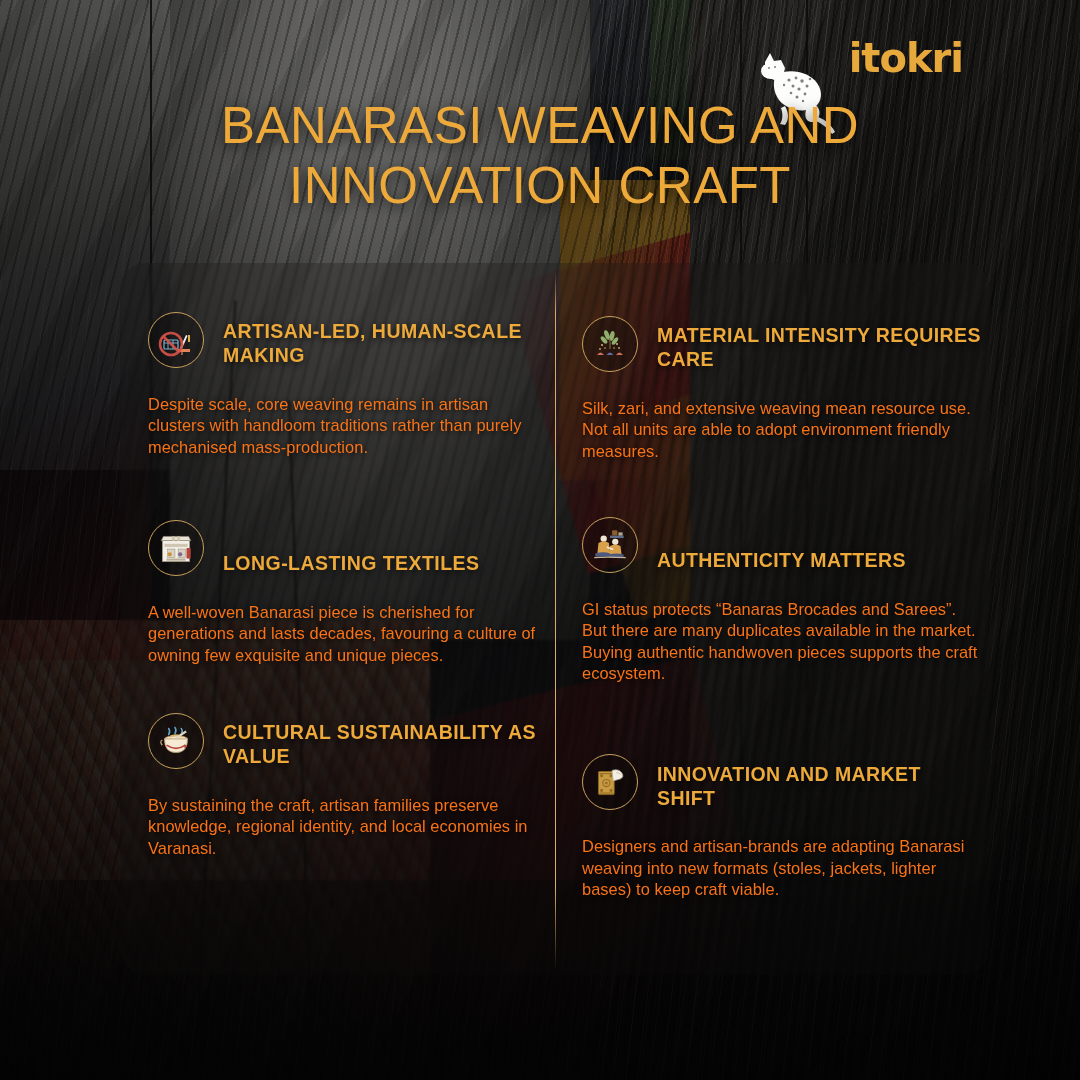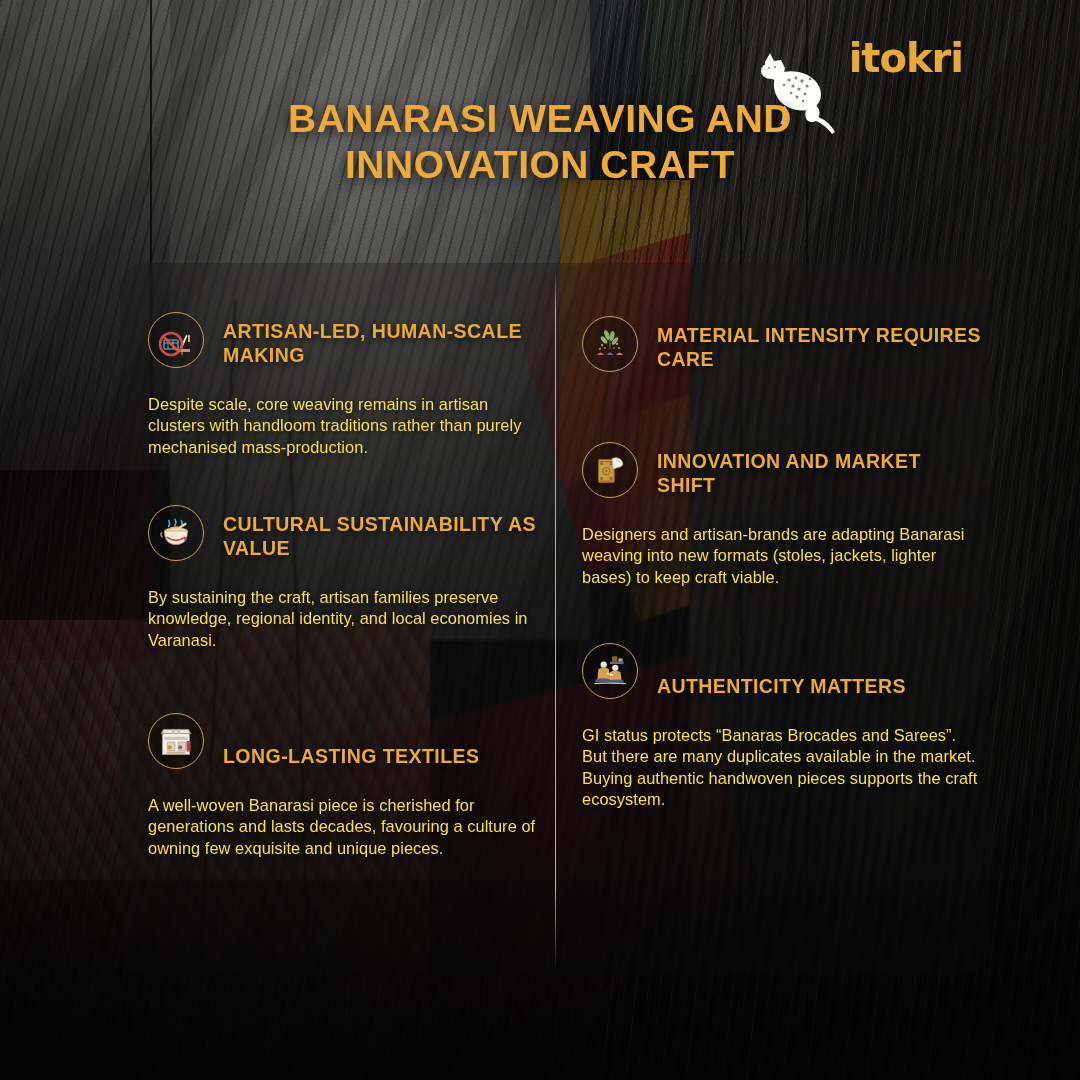--- a/index.html
+++ b/index.html
@@ -77,21 +77,21 @@
       linear-gradient(180deg, rgba(8,8,9,.30) 0%, rgba(8,8,9,.50) 24%, rgba(8,8,9,.58) 70%, rgba(6,6,7,.88) 100%);
   }
 
   
   #header { position:absolute; left:0; top:0; width:999px; height:230px; }
   #logo { position:absolute; right:36px; top:38px;
           font-family:"DejaVu Sans", sans-serif; font-size:40px; font-weight:700;
           letter-spacing:-1px; color:#e8a93c; line-height:1; }
   #cat { position:absolute; right:160px; top:52px; width:92px; height:84px; }
   #title { position:absolute; left:0; top:96px; width:1080px; text-align:center;
-           color:#eda93a; font-size:39px; font-weight:700; line-height:1.17;
+           color:#eda93a; font-size:51px; font-weight:400; line-height:1.17;
            letter-spacing:.5px; text-shadow:0 3px 14px rgba(0,0,0,.75); }
   #title .l2 { display:block; }
 
   
   #panel { position:absolute; left:120px; top:263px; width:870px; height:712px;
            border-radius:26px;
            background:linear-gradient(180deg, rgba(26,24,23,.30) 0%, rgba(18,17,16,.24) 50%, rgba(14,13,12,.30) 100%);
            backdrop-filter:blur(1px); }
   #divider { position:absolute; left:555px; top:270px; width:1px; height:700px;
              background:linear-gradient(180deg, rgba(214,168,92,0) 0%, rgba(222,178,104,.95) 6%,
@@ -103,21 +103,21 @@
   #col-right { left:582px; top:312px; }
 
   .card { position:relative; }
   .card-head { display:flex; align-items:flex-end; gap:19px; }
   .badge { flex:0 0 auto; width:56px; height:56px; border-radius:50%;
            border:1.4px solid #c9a15c; background:rgba(12,10,9,.34);
            display:flex; align-items:center; justify-content:center; overflow:hidden; }
   .badge svg { display:block; }
   .card-title { color:#eda93a; font-size:19.5px; font-weight:700; line-height:1.22;
                 letter-spacing:.45px; padding-top:7px; text-shadow:0 2px 7px rgba(0,0,0,.7); }
-  .card-body { margin-top:26px; color:#fde047; font-size:16.4px; line-height:1.30;
+  .card-body { margin-top:26px; color:#f97316; font-size:16.4px; line-height:1.30;
                letter-spacing:.05px; text-shadow:0 1px 6px rgba(0,0,0,.85); }
 
   .pad-l1 { margin-top:0; }
   .pad-l2 { margin-top:62px; }
   .pad-l3 { margin-top:47px; }
   .pad-r1 { margin-top:4px; }
   .pad-r2 { margin-top:70px; }
   .pad-r3 { margin-top:55px; }
   #col-right .card-title { letter-spacing:.4px; }
 </style>
@@ -207,59 +207,59 @@
           <line x1="26" y1="32" x2="26" y2="35" stroke="#e0845a" stroke-width="1.2"></line>
           <circle cx="15" cy="24" r="11" fill="none" stroke="#d3534a" stroke-width="2.6" opacity=".92"></circle>
           <line x1="7" y1="16" x2="23" y2="32" stroke="#d3534a" stroke-width="2.6" opacity=".92"></line>
         </svg>
       </div>
       <div class="card-title">ARTISAN-LED, HUMAN-SCALE MAKING</div>
     </div>
     <div class="card-body">Despite scale, core weaving remains in artisan clusters with handloom traditions rather than purely mechanised mass-production.</div>
   </div>
 
-  <div class="card pad-l3">
-    <div class="card-head">
-      <div class="badge">
-        <svg viewBox="0 0 40 40" width="42" height="42">
-          <path d="M13 8 q2 3 0 6 M19 7 q2 3 0 6 M25 8 q2 3 0 6" fill="none" stroke="#5fa8c9" stroke-width="1.4" stroke-linecap="round"></path>
-          <ellipse cx="20" cy="18" rx="11" ry="3" fill="#f3e5cf" stroke="#b79a6a" stroke-width=".7"></ellipse>
-          <path d="M9 18 q0 13 11 13 q11 0 11 -13 z" fill="#f7ead5" stroke="#b79a6a" stroke-width=".8"></path>
-          <path d="M11 24 q9 6 18 0" fill="none" stroke="#b7433c" stroke-width="1.5"></path>
-          <path d="M28 23 l3 2 -3 2z" fill="#b7433c"></path>
-          <path d="M14 16 q6 -3 12 0" fill="none" stroke="#d9b96f" stroke-width="1.8"></path>
-          <path d="M20 16 l9 -6 1.3 1.6 -9 6z" fill="#ded6c2"></path>
-          <path d="M7 19 q-3 2 0 5" fill="none" stroke="#b79a6a" stroke-width="1.3"></path>
-        </svg>
-      </div>
-      <div class="card-title">CULTURAL SUSTAINABILITY AS VALUE</div>
-    </div>
-    <div class="card-body">By sustaining the craft, artisan families preserve knowledge, regional identity, and local economies in Varanasi.</div>
-  </div>
-
   <div class="card pad-l2">
     <div class="card-head">
       <div class="badge">
         <svg viewBox="0 0 40 40" width="42" height="42">
           <path d="M6 13 h28 l-2 -4 h-24z" fill="#e8e4da" stroke="#9b8f7c" stroke-width=".7"></path>
           <rect x="7" y="13" width="26" height="20" fill="#f2efe6" stroke="#9b8f7c" stroke-width=".7"></rect>
           <rect x="9" y="16" width="22" height="3" fill="#cfc6b2"></rect>
           <rect x="12" y="21" width="7" height="8" fill="#d9d2c0" stroke="#9b8f7c" stroke-width=".5"></rect>
           <rect x="22" y="21" width="7" height="8" fill="#d9d2c0" stroke="#9b8f7c" stroke-width=".5"></rect>
           <rect x="30" y="20" width="4" height="10" fill="#b7433c"></rect>
           <circle cx="14" cy="26" r="2" fill="#c98f3a"></circle>
           <circle cx="24" cy="26" r="2" fill="#7d6b8f"></circle>
           <rect x="11" y="30" width="18" height="2" fill="#b9ae98"></rect>
           <rect x="16" y="9" width="3" height="4" fill="#cfc6b2"></rect>
           <rect x="21" y="9" width="3" height="4" fill="#cfc6b2"></rect>
         </svg>
       </div>
       <div class="card-title">LONG-LASTING TEXTILES</div>
     </div>
     <div class="card-body">A well-woven Banarasi piece is cherished for generations and lasts decades, favouring a culture of owning few exquisite and unique pieces.</div>
+  </div>
+
+  <div class="card pad-l3">
+    <div class="card-head">
+      <div class="badge">
+        <svg viewBox="0 0 40 40" width="42" height="42">
+          <path d="M13 8 q2 3 0 6 M19 7 q2 3 0 6 M25 8 q2 3 0 6" fill="none" stroke="#5fa8c9" stroke-width="1.4" stroke-linecap="round"></path>
+          <ellipse cx="20" cy="18" rx="11" ry="3" fill="#f3e5cf" stroke="#b79a6a" stroke-width=".7"></ellipse>
+          <path d="M9 18 q0 13 11 13 q11 0 11 -13 z" fill="#f7ead5" stroke="#b79a6a" stroke-width=".8"></path>
+          <path d="M11 24 q9 6 18 0" fill="none" stroke="#b7433c" stroke-width="1.5"></path>
+          <path d="M28 23 l3 2 -3 2z" fill="#b7433c"></path>
+          <path d="M14 16 q6 -3 12 0" fill="none" stroke="#d9b96f" stroke-width="1.8"></path>
+          <path d="M20 16 l9 -6 1.3 1.6 -9 6z" fill="#ded6c2"></path>
+          <path d="M7 19 q-3 2 0 5" fill="none" stroke="#b79a6a" stroke-width="1.3"></path>
+        </svg>
+      </div>
+      <div class="card-title">CULTURAL SUSTAINABILITY AS VALUE</div>
+    </div>
+    <div class="card-body">By sustaining the craft, artisan families preserve knowledge, regional identity, and local economies in Varanasi.</div>
   </div>
 </div>
 
 <div class="col" id="col-right">
 
   <div class="card pad-r1">
     <div class="card-head">
       <div class="badge">
         <svg viewBox="0 0 40 40" width="40" height="40">
           <g fill="#8fae6b">
@@ -277,20 +277,43 @@
             <circle cx="24" cy="24" r=".8"></circle>
               <circle cx="15" cy="24" r=".8"></circle>
           </g>
           <path d="M7 31 q3.5 -5 7 0z" fill="#c9705a"></path>
           <path d="M16.5 31 q3.5 -5 7 0z" fill="#5f6aa8"></path>
           <path d="M26 31 q3.5 -5 7 0z" fill="#c9705a"></path>
         </svg>
       </div>
       <div class="card-title">MATERIAL INTENSITY REQUIRES CARE</div>
     </div>
+    <div class="card-body">Silk, zari, and extensive weaving mean resource use. Not all units are able to adopt environment friendly measures.</div>
+  </div>
+
+  <div class="card pad-r3">
+    <div class="card-head">
+      <div class="badge">
+        <svg viewBox="0 0 40 40" width="42" height="42">
+          <rect x="20" y="11" width="13" height="2.4" fill="#5d6b8c"></rect>
+          <rect x="22" y="6" width="5" height="5" rx="1" fill="#8a5f2e"></rect>
+          <rect x="28" y="8" width="4" height="3" fill="#b0a795"></rect>
+          <circle cx="14" cy="14" r="3" fill="#f0e6d4"></circle>
+          <path d="M9 18 q5 -3 10 0 l1 10 h-12z" fill="#d9a04a"></path>
+          <circle cx="25" cy="17" r="3" fill="#f0e6d4"></circle>
+          <path d="M20 21 q5 -3 10 0 l1 8 h-12z" fill="#d9a04a"></path>
+          <path d="M6 28 q8 -2 14 0 l0 3 h-14z" fill="#4d5a80"></path>
+          <path d="M19 29 q7 -2 14 0 l0 3 h-14z" fill="#4d5a80"></path>
+          <path d="M5 32 q11 -1 30 0" fill="none" stroke="#c3b79c" stroke-width="1.1"></path>
+          <path d="M17 22 q4 2 6 2" fill="none" stroke="#f0e6d4" stroke-width="1.6"></path>
+        </svg>
+      </div>
+      <div class="card-title">AUTHENTICITY MATTERS</div>
+    </div>
+    <div class="card-body">GI status protects “Banaras Brocades and Sarees”. But there are many duplicates available in the market. Buying authentic handwoven pieces supports the craft ecosystem.</div>
   </div>
 
   <div class="card pad-r2">
     <div class="card-head">
       <div class="badge">
         <svg viewBox="0 0 40 40" width="42" height="42">
           <rect x="9" y="10" width="15" height="22" rx="1" fill="#c89a42" stroke="#8a6620" stroke-width=".8"></rect>
           <g fill="#8a6620" opacity=".85">
             <circle cx="16.5" cy="21" r="3.4" fill="none" stroke="#8a6620" stroke-width="1.1"></circle>
             <circle cx="16.5" cy="21" r="1.3"></circle>
@@ -302,35 +325,13 @@
               <rect x="10" y="30" width="13" height="1"></rect>
           </g>
           <path d="M22 9 q6 -2 9 2 q3 4 -1 6 l-7 2 -1 -9z" fill="#f3efe4" stroke="#b0a795" stroke-width=".7"></path>
           <path d="M26 11 q3 0 4 2" fill="none" stroke="#b0a795" stroke-width=".6"></path>
         </svg>
       </div>
       <div class="card-title">INNOVATION AND MARKET SHIFT</div>
     </div>
     <div class="card-body">Designers and artisan-brands are adapting Banarasi weaving into new formats (stoles, jackets, lighter bases) to keep craft viable.</div>
   </div>
-
-  <div class="card pad-r3">
-    <div class="card-head">
-      <div class="badge">
-        <svg viewBox="0 0 40 40" width="42" height="42">
-          <rect x="20" y="11" width="13" height="2.4" fill="#5d6b8c"></rect>
-          <rect x="22" y="6" width="5" height="5" rx="1" fill="#8a5f2e"></rect>
-          <rect x="28" y="8" width="4" height="3" fill="#b0a795"></rect>
-          <circle cx="14" cy="14" r="3" fill="#f0e6d4"></circle>
-          <path d="M9 18 q5 -3 10 0 l1 10 h-12z" fill="#d9a04a"></path>
-          <circle cx="25" cy="17" r="3" fill="#f0e6d4"></circle>
-          <path d="M20 21 q5 -3 10 0 l1 8 h-12z" fill="#d9a04a"></path>
-          <path d="M6 28 q8 -2 14 0 l0 3 h-14z" fill="#4d5a80"></path>
-          <path d="M19 29 q7 -2 14 0 l0 3 h-14z" fill="#4d5a80"></path>
-          <path d="M5 32 q11 -1 30 0" fill="none" stroke="#c3b79c" stroke-width="1.1"></path>
-          <path d="M17 22 q4 2 6 2" fill="none" stroke="#f0e6d4" stroke-width="1.6"></path>
-        </svg>
-      </div>
-      <div class="card-title">AUTHENTICITY MATTERS</div>
-    </div>
-    <div class="card-body">GI status protects “Banaras Brocades and Sarees”. But there are many duplicates available in the market. Buying authentic handwoven pieces supports the craft ecosystem.</div>
-  </div>
 </div>
 
 </body></html>

